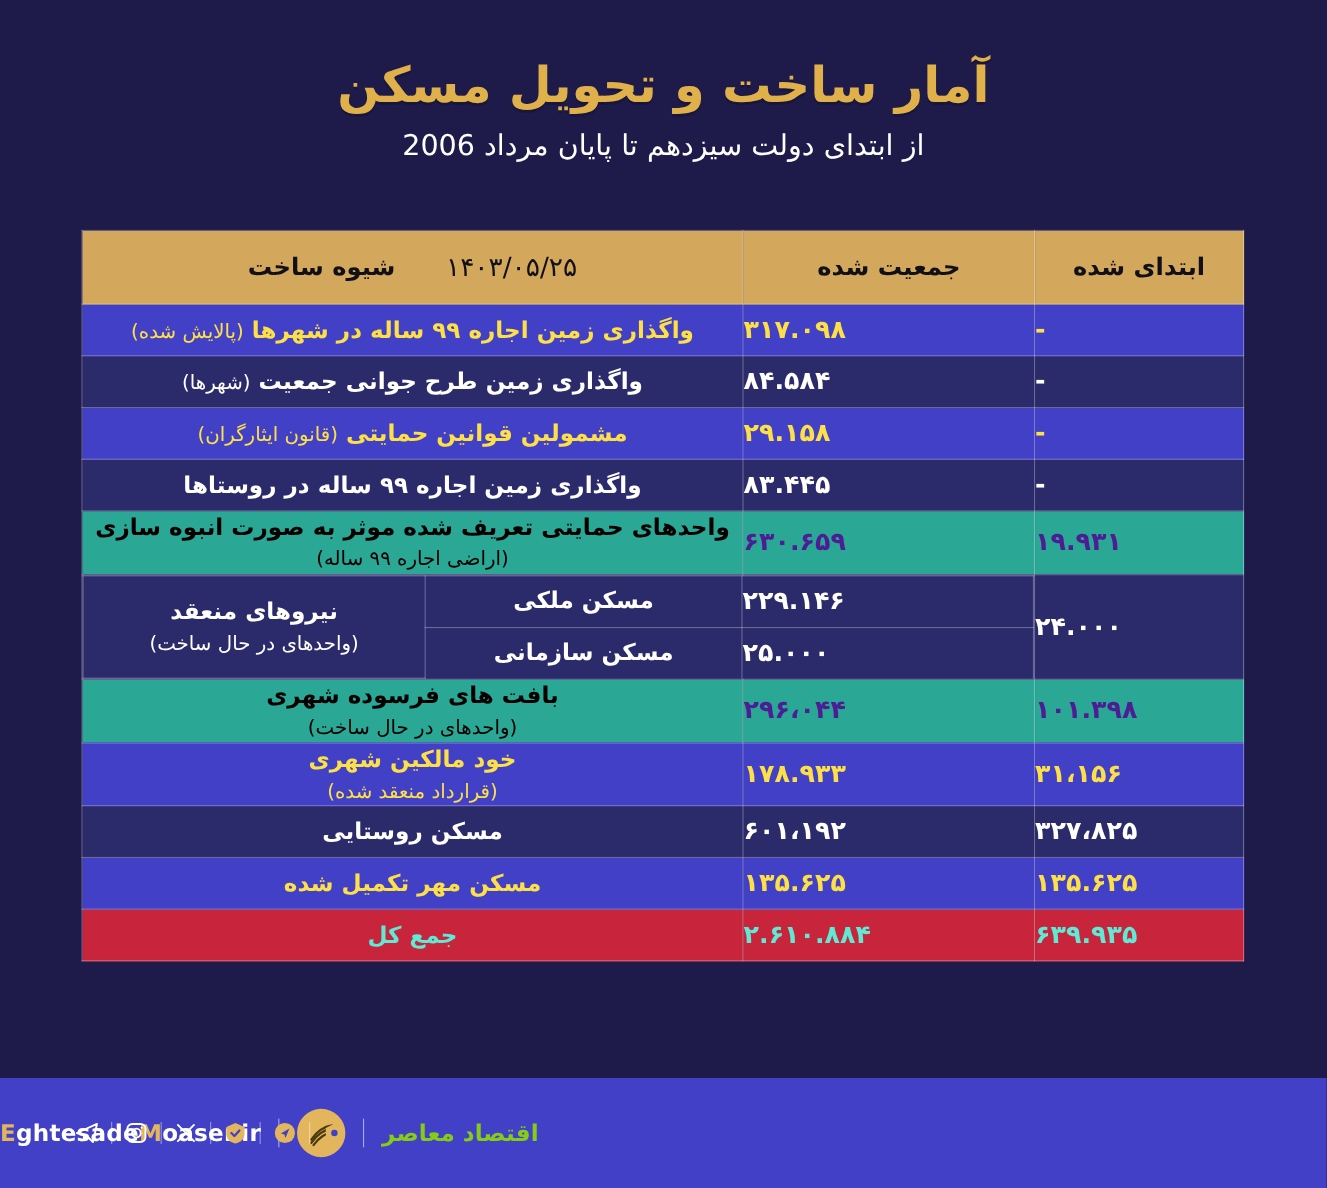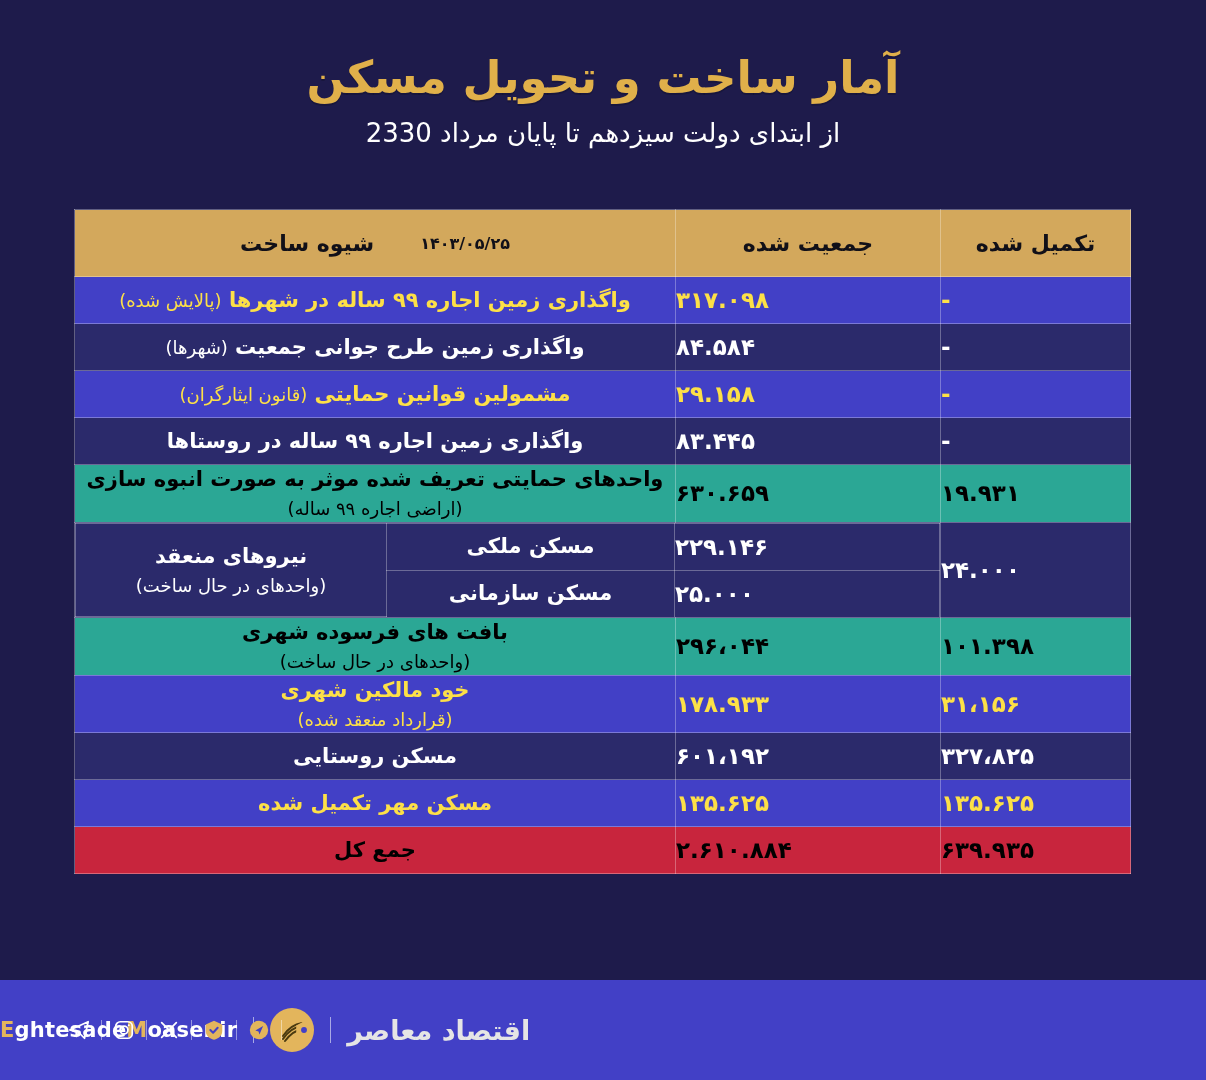--- a/index.html
+++ b/index.html
@@ -37,43 +37,43 @@
   col.c-start{width:265px;}
   col.c-method{width:601px;}
 
   thead th{
     background:#d3a85c;color:#111018;height:66px;
     font-size:22px;font-weight:bold;border-color:rgba(0,0,0,.22);
   }
   .hdr-method-inner{
     display:flex;align-items:center;justify-content:center;gap:46px;
   }
-  .hdr-date{font-size:16px;font-weight:bold;letter-spacing:.5px;}
+  .hdr-date{font-size:24px;font-weight:normal;letter-spacing:.5px;}
 
   .num{
     font-size:23px;font-weight:bold;text-align:left;
     letter-spacing:.5px;
   }
   .label{
     font-size:21px;font-weight:bold;text-align:center;
     line-height:1.35;padding:6px 14px;
   }
   .label .paren{
     font-weight:400;font-size:18px;
   }
   .label .sub{
     display:block;font-weight:400;font-size:18px;margin-top:4px;
   }
 
   
   tr.p-light td{background:#4240c6;color:#fde047;height:46px;}
   tr.p-dark  td{background:#2b2a6b;color:#ffffff;height:46px;}
   tr.p-teal  td{background:#2ba795;color:#000000;height:46px;}
-  tr.p-teal .num{color:#000000;}
-  tr.p-red   td{background:#c8253d;color:#000000;height:46px;}
+  tr.p-teal .num{color:#4c1d95;}
+  tr.p-red   td{background:#c8253d;color:#5eead4;height:46px;}
 
   td.tall{height:82px;}
   td.tall2{height:62px;}
 
   
   .nested{
     width:100%;border-collapse:collapse;table-layout:fixed;
   }
   .nested td{
     border:0;border-bottom:1px solid rgba(255,255,255,.30);
@@ -87,21 +87,21 @@
 
   
   .footer{
     position:absolute;left:0;right:0;bottom:0;height:100px;
     background:#4240c6;display:flex;align-items:center;
   }
   .brand{
     position:absolute;left:0;right:auto;display:flex;align-items:center;
     gap:16px;margin-right:72px;direction:rtl;
   }
-  .brand-fa{color:#e5e5e5;font-size:27px;font-weight:bold;}
+  .brand-fa{color:#84cc16;font-size:21px;font-weight:bold;}
   .vbar{width:1px;height:26px;background:rgba(255,255,255,.55);}
   .logo-circle{
     width:44px;height:44px;border-radius:50%;background:#e3b55c;
     display:flex;align-items:center;justify-content:center;
   }
   .brand-en{font-size:21px;font-weight:bold;color:#ffffff;letter-spacing:.2px;}
   .brand-en .g{color:#e3b55c;}
   .socials{
     position:absolute;right:auto;left:0;margin-left:62px;
     display:flex;align-items:center;gap:0;direction:ltr;
@@ -113,33 +113,33 @@
   .fill-white svg{fill:none;stroke:#ffffff;stroke-width:1.9;}
   .fill-gold svg{fill:#e3b55c;stroke:none;}
 </style>
 </head>
 <body>
 
 <div class="stage">
 
   <div class="title-wrap">
     <div class="main-title">آمار ساخت و تحویل مسکن</div>
-    <div class="sub-title">از ابتدای دولت سیزدهم تا پایان مرداد 2330</div>
+    <div class="sub-title">از ابتدای دولت سیزدهم تا پایان مرداد 2006</div>
   </div>
 
   <div class="table-wrap">
     <table class="maintbl">
       <colgroup>
         <col class="c-done">
           <col class="c-start">
           <col class="c-method">
       </colgroup>
       <thead>
         <tr>
-          <th>تکمیل شده</th>
+          <th>ابتدای شده</th>
           <th>جمعیت شده</th>
           <th>
             <div class="hdr-method-inner">
               <span class="hdr-date">۱۴۰۳/۰۵/۲۵</span>
               <span>شیوه ساخت</span>
             </div>
           </th>
         </tr>
       </thead>
       <tbody>

